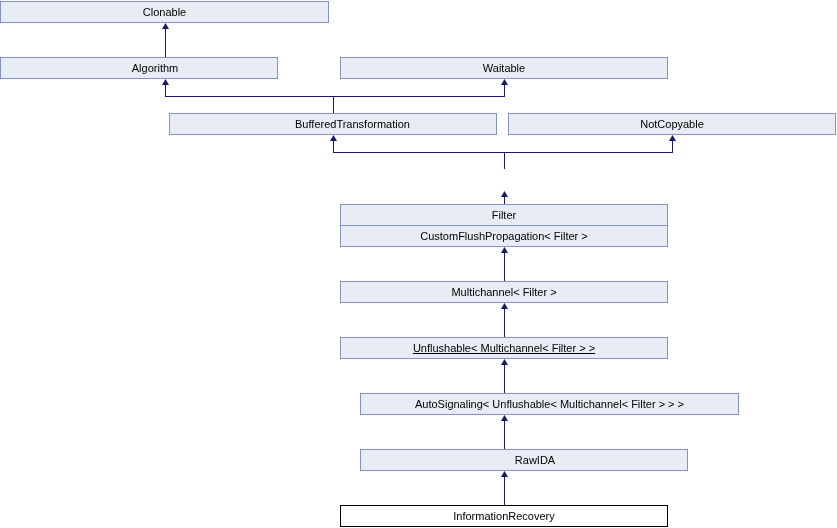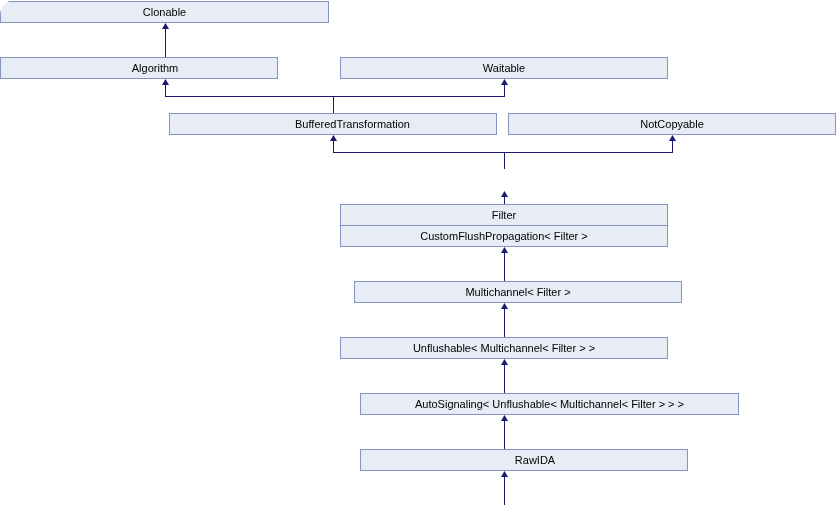--- a/index.html
+++ b/index.html
@@ -7,21 +7,20 @@
     padding: 0;
     background: #FFFFFF;
   }
   #diagram-canvas {
     position: relative;
     width: 837px;
     height: 528px;
     background: #FFFFFF;
     overflow: hidden;
     font-family: "Liberation Sans", "DejaVu Sans", sans-serif;
-    border-radius: 15px;
   }
   #edge-layer {
     position: absolute;
     left: 0;
     top: 0;
     width: 837px;
     height: 528px;
     pointer-events: none;
   }
   .class-node {
@@ -110,25 +109,28 @@
     </div>
     <div class="class-node regular" style="left: 508px; top: 113px; width: 328px; height: 22px;">
       <span>NotCopyable</span>
     </div>
     <div class="class-node regular" style="left: 340px; top: 169px; width: 328px; height: 22px; margin-top: 35px;">
       <span>Filter</span>
     </div>
     <div class="class-node regular" style="left: 340px; top: 225px; width: 328px; height: 22px;">
       <span>CustomFlushPropagation&lt; Filter &gt;</span>
     </div>
-    <div class="class-node regular" style="left: 354px; top: 281px; width: 328px; height: 22px;">
+    <div class="class-node regular" style="left: 340px; top: 281px; width: 328px; height: 22px;">
       <span>Multichannel&lt; Filter &gt;</span>
     </div>
-    <div class="class-node regular" style="left: 340px; top: 337px; width: 328px; height: 22px;">
+    <div class="class-node regular" style="left: 340px; top: 337px; width: 328px; height: 22px; text-decoration: underline;">
       <span>Unflushable&lt; Multichannel&lt; Filter &gt; &gt;</span>
     </div>
     <div class="class-node regular" style="left: 360px; top: 393px; width: 379px; height: 22px;">
       <span>AutoSignaling&lt; Unflushable&lt; Multichannel&lt; Filter &gt; &gt; &gt;</span>
     </div>
     <div class="class-node regular" style="left: 360px; top: 449px; width: 328px; height: 22px; padding-left: 22px;">
       <span>RawIDA</span>
     </div>
+    <div class="class-node current" style="left: 340px; top: 505px; width: 328px; height: 22px;">
+      <span>InformationRecovery</span>
+    </div>
   </div>
 
 </body></html>

